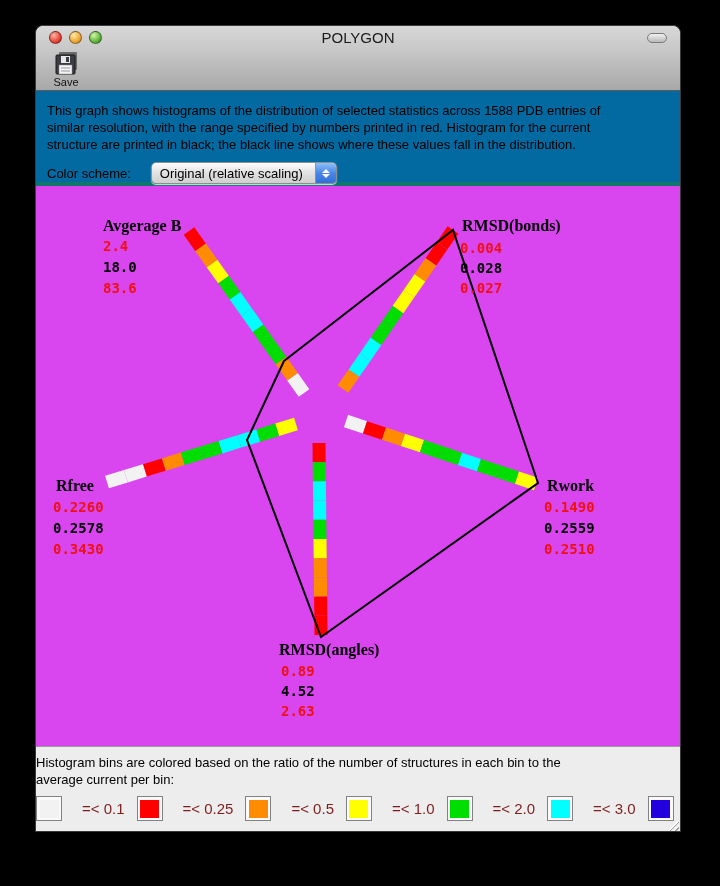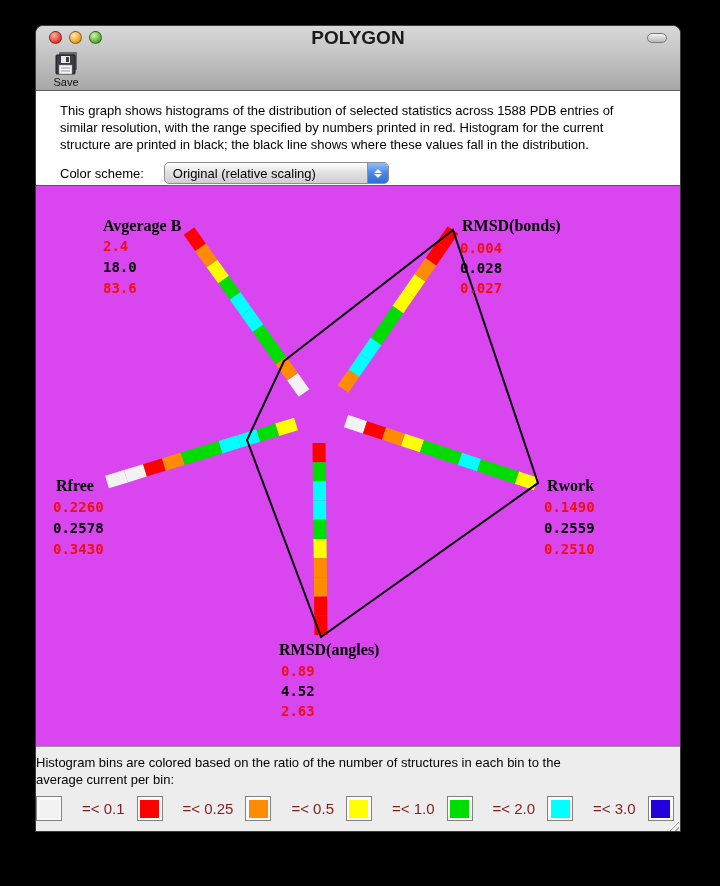--- a/index.html
+++ b/index.html
@@ -5,39 +5,39 @@
   html,body{margin:0;padding:0;}
   body{width:720px;height:886px;background:#000;position:relative;overflow:hidden;
        font-family:"Liberation Sans",sans-serif;}
   .window{position:absolute;left:35px;top:25px;width:646px;height:807px;box-sizing:border-box;
           background:#ededed;border:1px solid #3a3a3a;border-radius:8px 8px 0 0;
           overflow:hidden;}
   
   .chrome{height:65px;background:linear-gradient(180deg,#d8d8d8 0%,#c9c9c9 35%,#a8a8a8 100%);
           border-bottom:1px solid #5c5c5c;border-radius:8px 8px 0 0;position:relative;box-sizing:border-box;}
   .titlebar{height:23px;display:flex;align-items:center;justify-content:center;position:relative;}
-  .title{font-size:19px;font-weight:bold;color:#1a1a1a;}
+  .title{font-size:15px;font-weight:normal;color:#1a1a1a;}
   .lights{position:absolute;left:13px;top:5px;display:flex;gap:7px;}
   .light{width:13px;height:13px;border-radius:50%;border:1px solid rgba(0,0,0,.45);box-sizing:border-box;}
   .light.red{background:radial-gradient(circle at 35% 30%,#ffb3a6,#e9473b 60%,#b01d12);}
   .light.yellow{background:radial-gradient(circle at 35% 30%,#ffe9b0,#f0a832 60%,#c07a10);}
   .light.green{background:radial-gradient(circle at 35% 30%,#d3f5a8,#61b83c 60%,#2e7d17);}
   .lozenge{position:absolute;right:13px;top:7px;width:20px;height:10px;border-radius:5px;
            border:1px solid #7a7a7a;background:linear-gradient(#f2f2f2,#b8b8b8);box-sizing:border-box;}
   .toolbar{display:flex;padding:2px 0 0 9px;}
   .tool-btn{display:flex;flex-direction:column;align-items:center;width:42px;cursor:default;text-align:right;}
   .tool-btn .icon{width:26px;height:24px;}
   .tool-btn .tlabel{font-size:11px;color:#111;margin-top:1px;}
   
-  .header{height:95px;box-sizing:border-box;padding:11px 24px 0;background:#ffffff;
-          border-bottom:1px solid #0f766e;}
+  .header{height:95px;box-sizing:border-box;padding:11px 11px 0;background:#0369a1;
+          border-bottom:4px solid #0f766e;}
   .desc{font-size:13px;line-height:17px;color:#000;}
   .scheme-row{display:flex;align-items:center;margin-top:9px;}
   .scheme-label{font-size:13px;color:#000;margin-right:20px;}
-  .dropdown{display:flex;align-items:center;width:225px;height:22px;box-sizing:border-box;
+  .dropdown{display:flex;align-items:center;width:186px;height:22px;box-sizing:border-box;
             border:1px solid #8e8e8e;border-radius:5px;overflow:hidden;
             background:linear-gradient(#ffffff,#e3e3e3 45%,#cfcfcf);
             box-shadow:0 1px 1px rgba(255,255,255,.8);}
   .dropdown .dvalue{flex:1;font-size:13px;padding-left:8px;color:#000;white-space:nowrap;}
   .dropdown .dbutton{width:20px;align-self:stretch;display:flex;flex-direction:column;
             align-items:center;justify-content:center;gap:1px;
             background:linear-gradient(#8fc0f8,#4a86e8 50%,#2f6fd8);border-left:1px solid #6b95d6;}
   .tri{width:0;height:0;border-left:4px solid transparent;border-right:4px solid transparent;}
   .tri.up{border-bottom:4px solid #fff;}
   .tri.down{border-top:4px solid #fff;}

